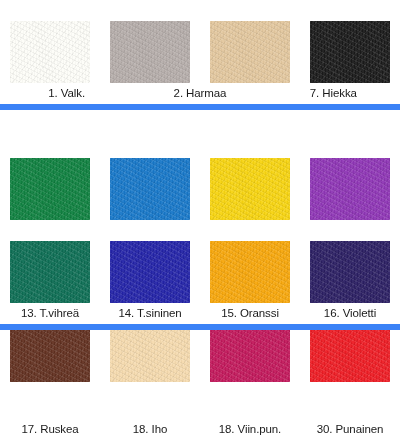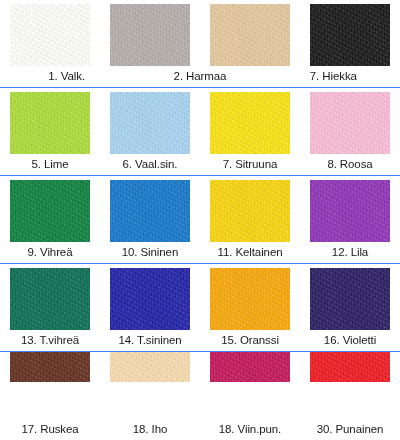--- a/index.html
+++ b/index.html
@@ -75,21 +75,21 @@
         rgba(0,0,0,0.028) 0px,
         rgba(0,0,0,0.028) 1px,
         rgba(255,255,255,0.05) 1px,
         rgba(255,255,255,0.05) 3px);
     mix-blend-mode: normal;
   }
   .swatch-label-row {
     flex: 0 0 auto;
     display: flex;
     flex-direction: row;
-    border-bottom: 1px solid #3b82f6;
+    border-bottom: 6px solid #3b82f6;
   }
   .swatch-row:last-child .swatch-label-row {
     border-bottom: none;
     margin-top: 37px;
   }
   .swatch-label-cell {
     flex: 1 1 0;
     text-align: center;
     font-size: 11.5px;
     line-height: 21px;
@@ -121,59 +121,31 @@
       </div>
       <div class="swatch-label-row">
         <div class="swatch-label-cell">1. Valk.</div>
         <div class="swatch-label-cell">2. Harmaa</div>
         <div class="swatch-label-cell">7. Hiekka</div>
       </div>
     </div>
     <div class="swatch-row">
       <div class="swatch-cells">
         <div class="swatch-cell">
-          <div class="swatch-chip" style="background-color: rgb(170, 219, 58);"></div>
-        </div>
-        <div class="swatch-cell">
-          <div class="swatch-chip" style="background-color: rgb(168, 210, 240);"></div>
-        </div>
-        <div class="swatch-cell">
-          <div class="swatch-chip" style="background-color: rgb(248, 227, 21);"></div>
-        </div>
-        <div class="swatch-cell">
-          <div class="swatch-chip" style="background-color: rgb(248, 188, 212);"></div>
-        </div>
-      </div>
-      <div class="swatch-label-row">
-        <div class="swatch-label-cell">5. Lime</div>
-        <div class="swatch-label-cell">6. Vaal.sin.</div>
-        <div class="swatch-label-cell">7. Sitruuna</div>
-        <div class="swatch-label-cell">8. Roosa</div>
-      </div>
-    </div>
-    <div class="swatch-row">
-      <div class="swatch-cells">
-        <div class="swatch-cell">
           <div class="swatch-chip" style="background-color: rgb(15, 129, 64);"></div>
         </div>
         <div class="swatch-cell">
           <div class="swatch-chip" style="background-color: rgb(23, 119, 200);"></div>
         </div>
         <div class="swatch-cell">
           <div class="swatch-chip" style="background-color: rgb(247, 212, 16);"></div>
         </div>
         <div class="swatch-cell">
           <div class="swatch-chip" style="background-color: rgb(142, 53, 181);"></div>
         </div>
-      </div>
-      <div class="swatch-label-row">
-        <div class="swatch-label-cell">9. Vihreä</div>
-        <div class="swatch-label-cell">10. Sininen</div>
-        <div class="swatch-label-cell">11. Keltainen</div>
-        <div class="swatch-label-cell">12. Lila</div>
       </div>
     </div>
     <div class="swatch-row">
       <div class="swatch-cells">
         <div class="swatch-cell">
           <div class="swatch-chip" style="background-color: rgb(13, 110, 84);"></div>
         </div>
         <div class="swatch-cell">
           <div class="swatch-chip" style="background-color: rgb(35, 35, 168);"></div>
         </div>

